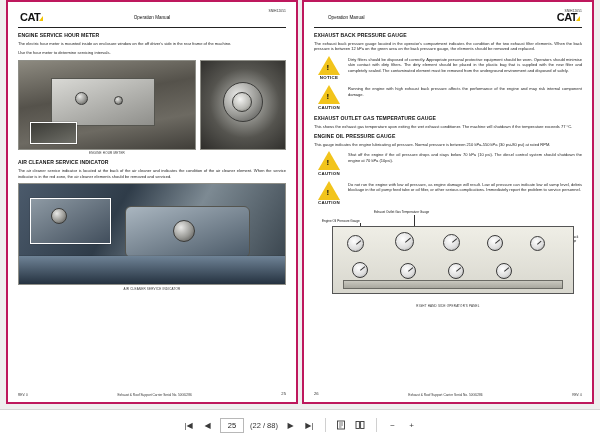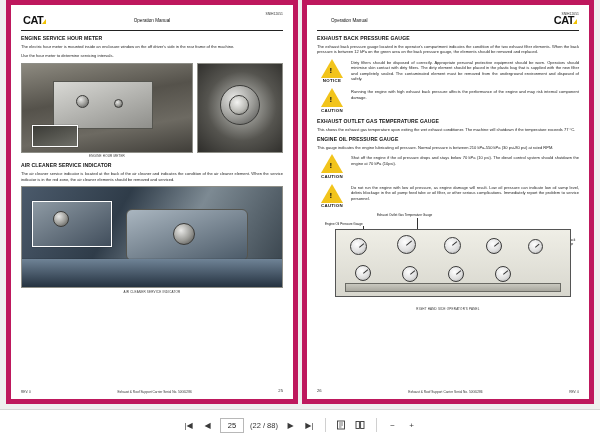--- a/index.html
+++ b/index.html
@@ -24,21 +24,21 @@
     height: 410px;
     display: flex;
     justify-content: center;
     gap: 4px;
   }
   .page {
     position: relative;
     width: 292px;
     height: 404px;
     background: #ffffff;
-    border: 5px solid #be185d;
+    border: 2px solid #be185d;
     box-sizing: border-box;
     overflow: hidden;
     font-size: 4.1px;
     color: #222;
     line-height: 1.35;
   }
   .page-inner {
     position: absolute;
     left: 10px; right: 10px; top: 7px; bottom: 16px;
   }

